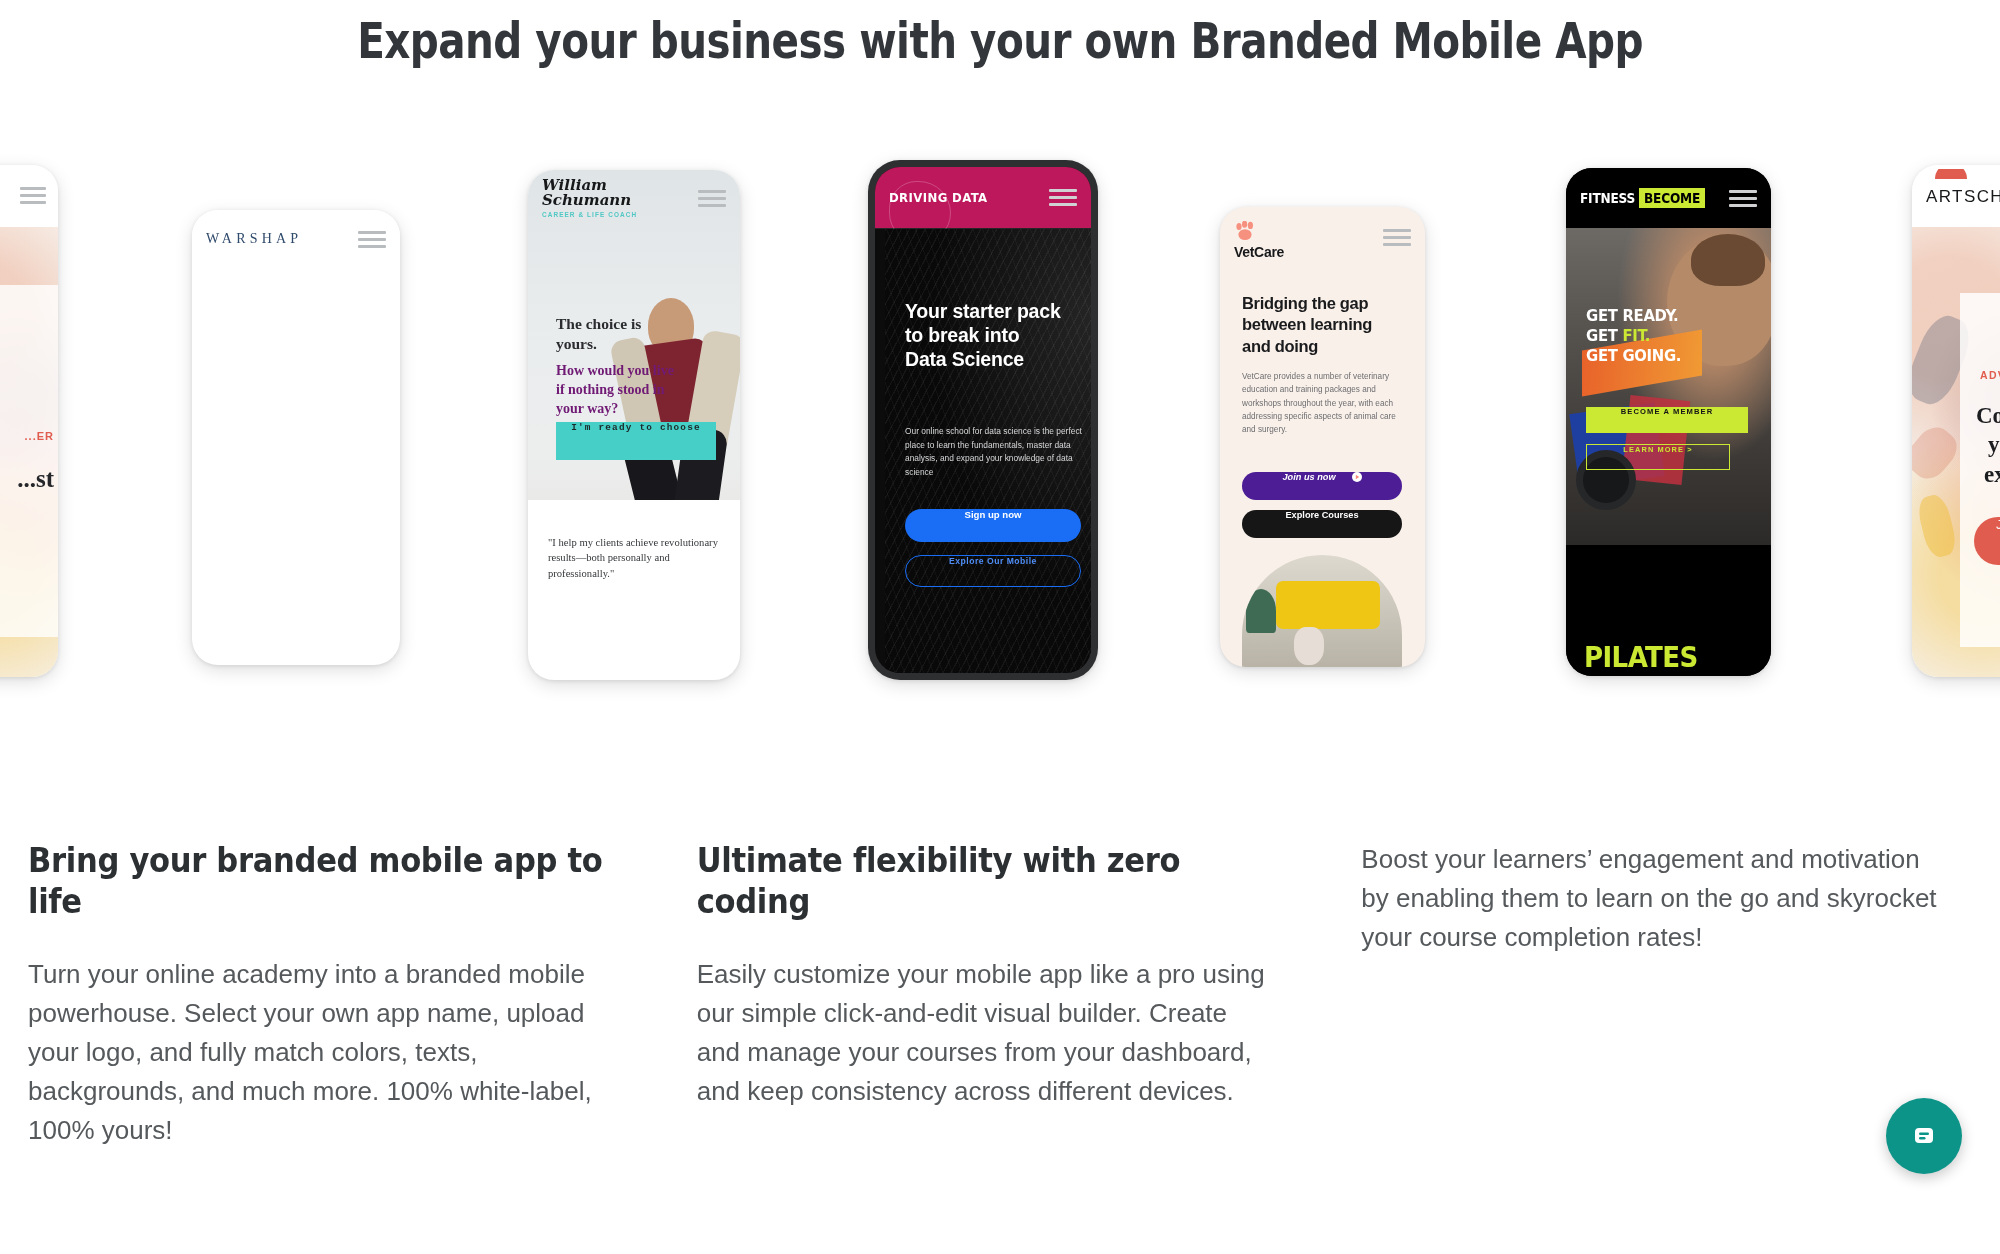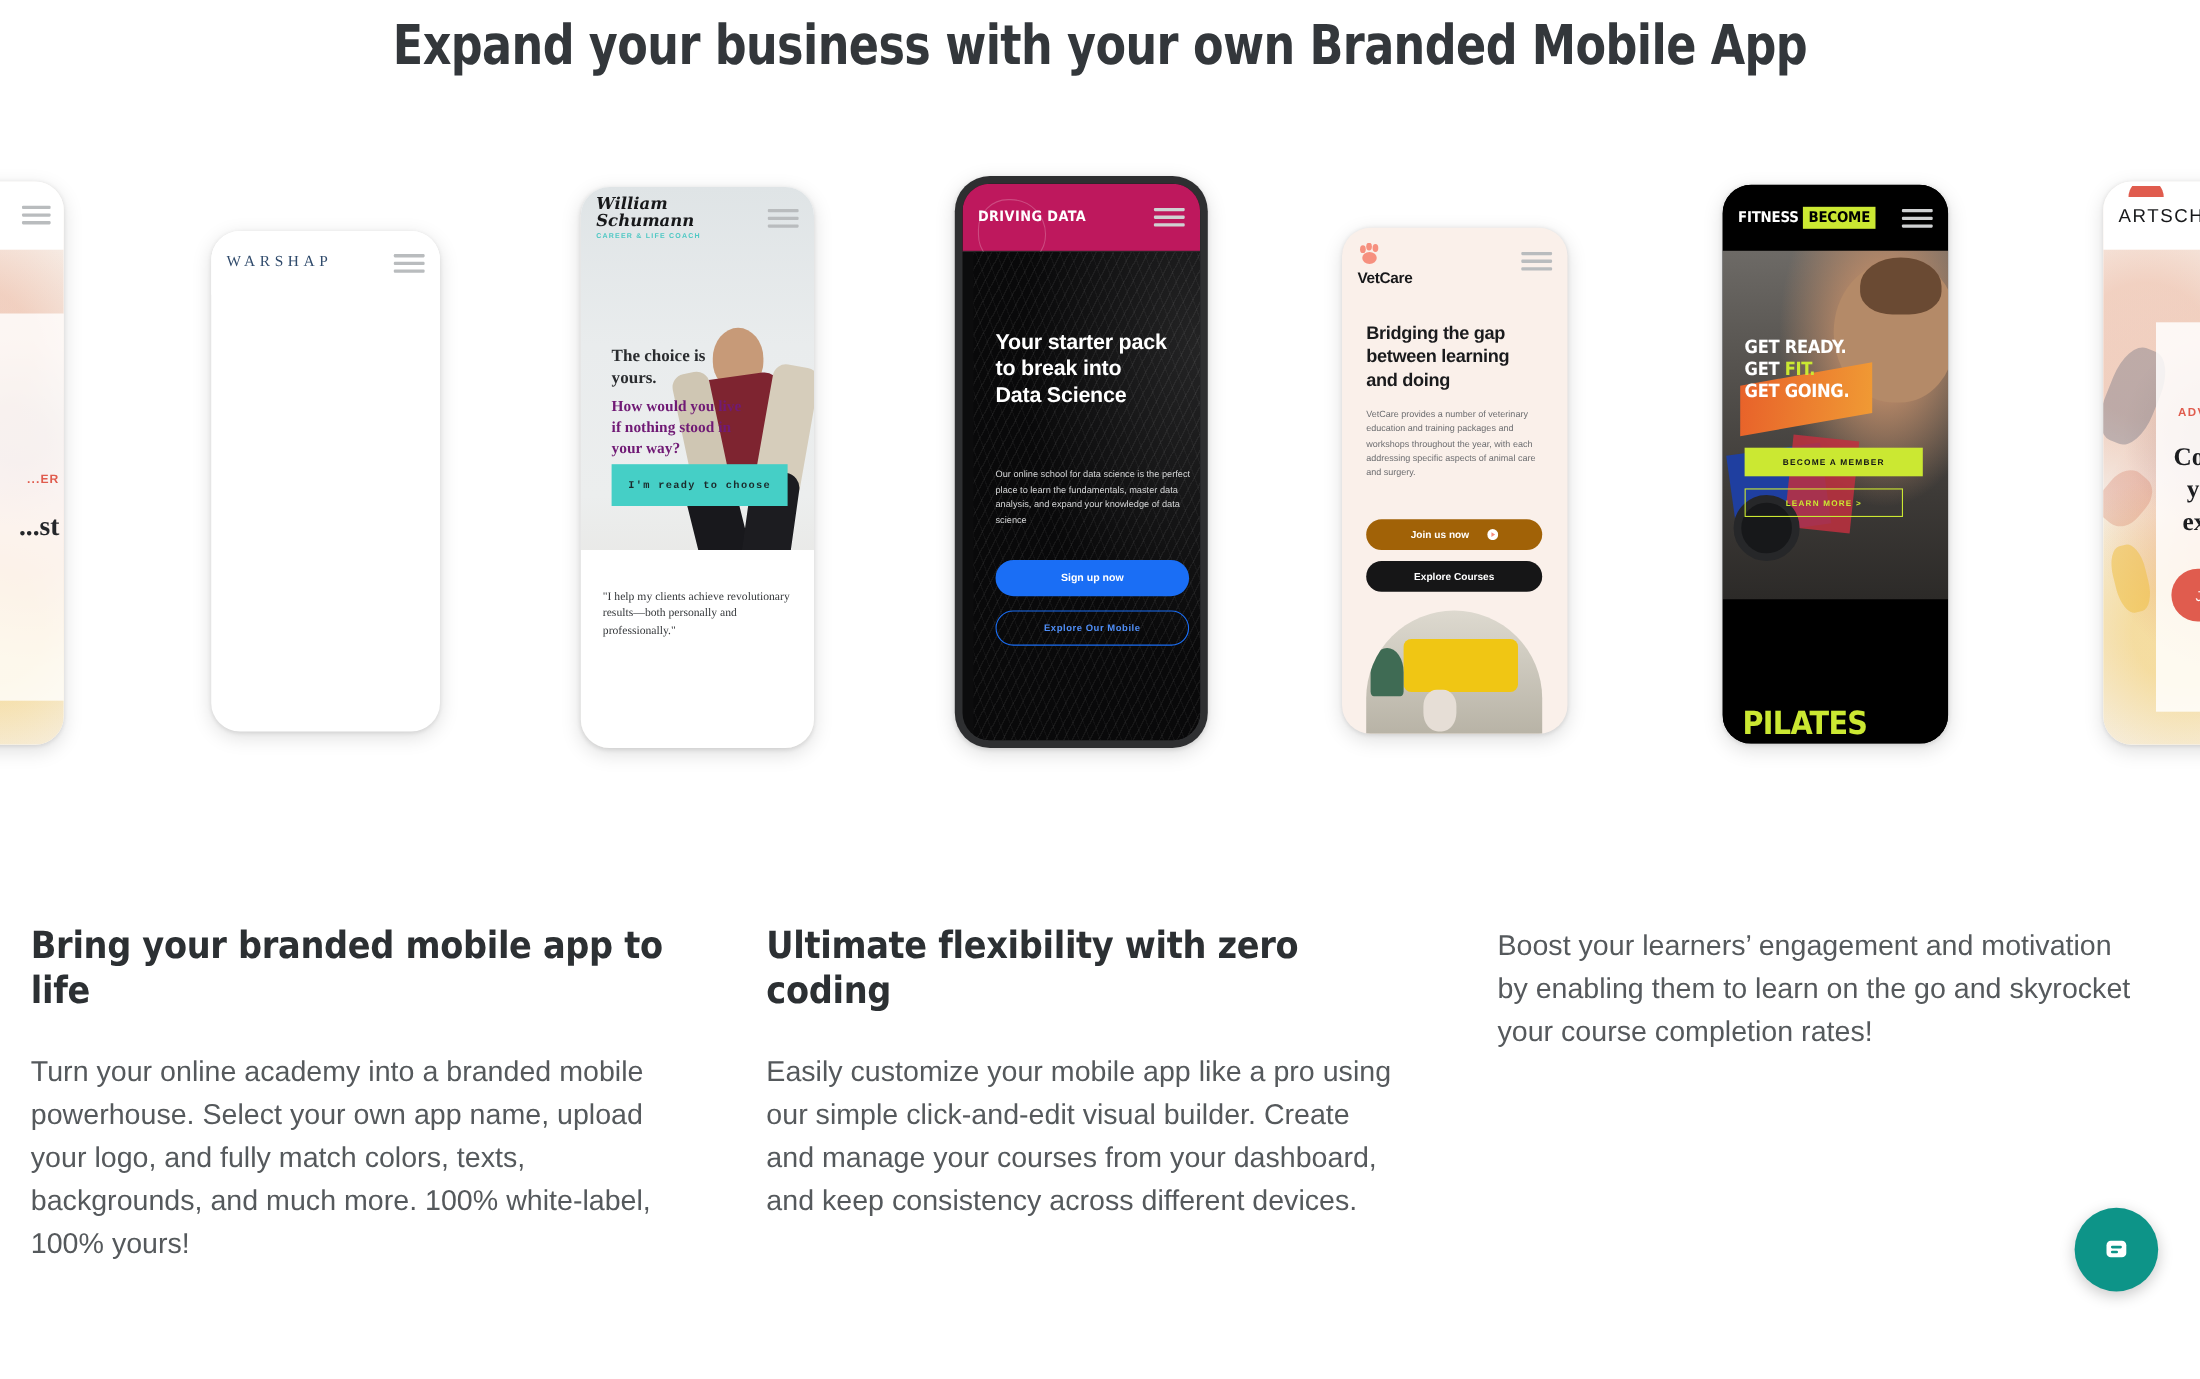--- a/index.html
+++ b/index.html
@@ -37,21 +37,21 @@
     position: absolute; left: 0; top: 0; width: 100%;
     display: flex; align-items: center; justify-content: space-between;
     padding: 0 14px;
   }
   .burger { width: 28px; display: flex; flex-direction: column; gap: 4px; flex: none; }
   .burger i { display: block; height: 3px; border-radius: 1px; background: #b9bcbe; }
   .burger.dark i { background: #cfd1d2; }
 
   .hero { position: absolute; left: 0; width: 100%; overflow: hidden; }
 
-  .btn { display: flex; align-items: center; justify-content: center; font-weight: 700; }
+  .btn { display: flex; justify-content: center; font-weight: 700; }
 
   
   .art-bg {
     position:absolute; inset:0;
     background:
       radial-gradient(circle at 22% 30%, rgba(232,160,130,0.42) 0 16%, rgba(0,0,0,0) 40%),
       radial-gradient(circle at 72% 62%, rgba(226,110,90,0.30) 0 12%, rgba(0,0,0,0) 38%),
       radial-gradient(circle at 42% 80%, rgba(243,196,70,0.45) 0 11%, rgba(0,0,0,0) 34%),
       radial-gradient(circle at 62% 45%, rgba(120,130,150,0.30) 0 9%, rgba(0,0,0,0) 30%),
       linear-gradient(160deg, #faf7f3 0%, #f5efe9 45%, #f7f2ec 100%);
@@ -196,21 +196,21 @@
             <span style="font-size:14px; font-weight:700; color:#17181a; margin-top:3px; letter-spacing:-0.3px;">VetCare</span>
           </span>
           <span class="burger" style="margin-top:8px;">
               <i></i>
               <i></i>
               <i></i>
             </span>
         </div>
         <div style="position:absolute; left:22px; top:86px; width:152px; font-size:16.5px; line-height:1.30; font-weight:700; color:#1a1b1d; letter-spacing:-0.3px;">Bridging the gap between learning and doing</div>
         <div style="position:absolute; left:22px; top:163px; width:162px; font-size:8.2px; line-height:1.62; color:#6c6d70;">VetCare provides a number of veterinary education and training packages and workshops throughout the year, with each addressing specific aspects of animal care and surgery.</div>
-        <div class="btn" style="position:absolute; left:22px; top:265px; width:160px; height:28px; border-radius:14px; background:#a16207; color:#fff; font-size:9.2px; font-weight:700; gap:16px;">
+        <div class="btn" style="position:absolute; left:22px; top:265px; width:160px; height:28px; border-radius:14px; background:#4c1d95; color:#fff; font-size:9.2px; font-weight:700; gap:16px;font-style:italic;">
           <span>Join us now</span>
           <svg width="10" height="10" viewBox="0 0 12 12">
             <circle cx="6" cy="6" r="6" fill="#fff"></circle>
               <path d="M4.6 3.4 L8.6 6 L4.6 8.6 Z" fill="#f68a7a"></path>
           </svg>
         </div>
         <div class="btn" style="position:absolute; left:22px; top:303px; width:160px; height:28px; border-radius:14px; background:#161617; color:#fff; font-size:9.2px; font-weight:700;">
           <span>Explore Courses</span>
         </div>
         <div style="position:absolute; left:22px; top:348px; width:160px; height:112px; border-radius:80px 80px 0 0; overflow:hidden;

